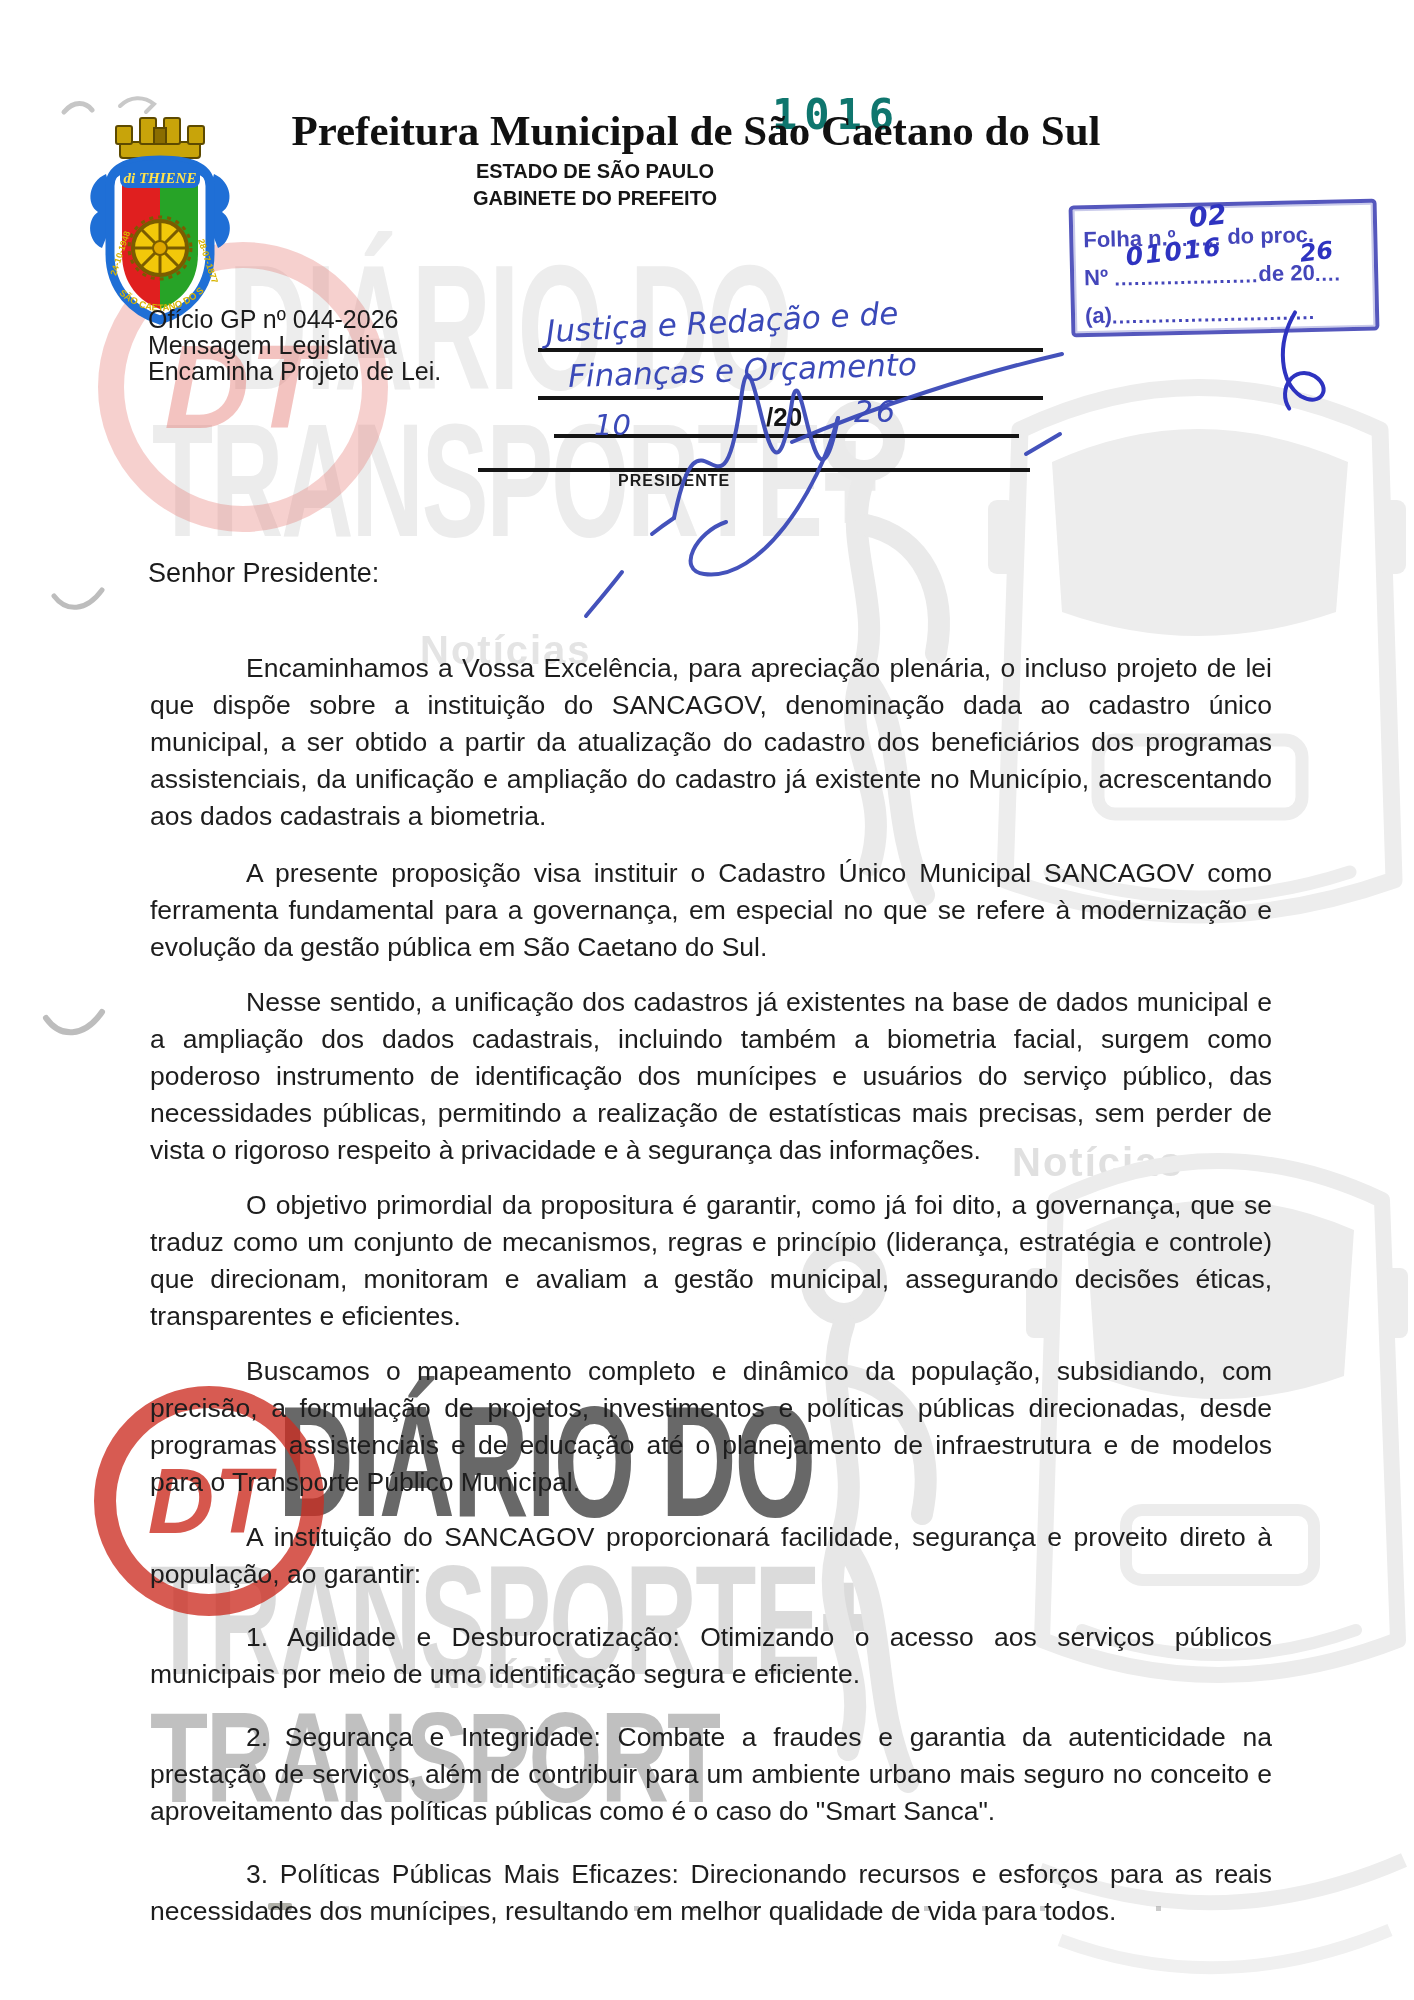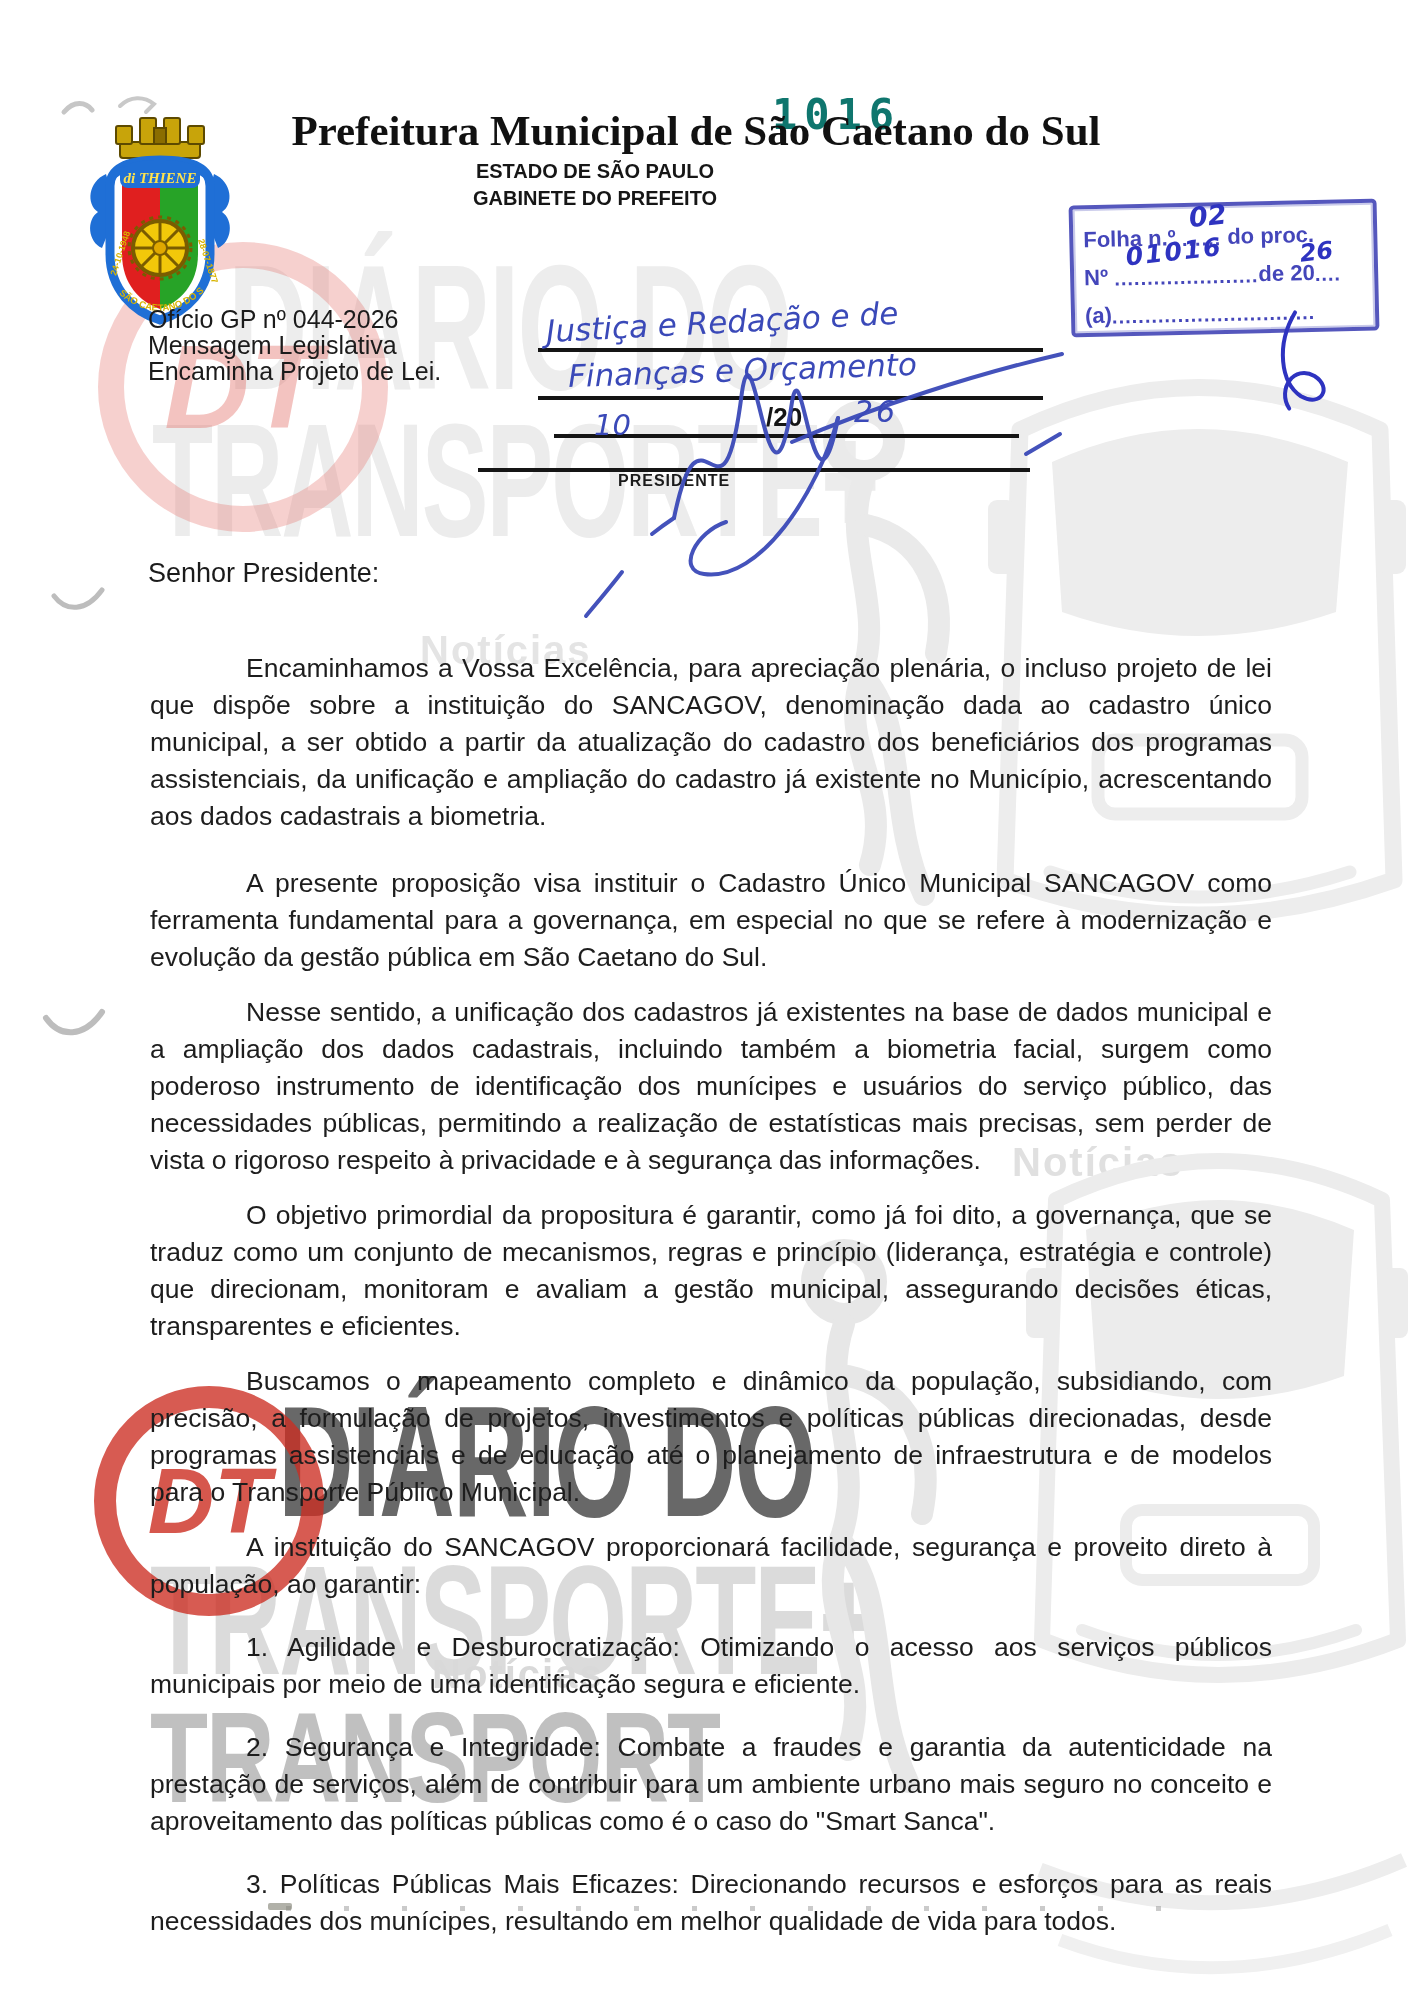--- a/index.html
+++ b/index.html
@@ -245,21 +245,21 @@
 
   <div class="ref-block">
     <div>Ofício GP nº 044-2026</div>
     <div>Mensagem Legislativa</div>
     <div>Encaminha Projeto de Lei.</div>
   </div>
   <div class="salutation">Senhor Presidente:</div>
 
   <div class="body-block">
     <p>Encaminhamos a Vossa Excelência, para apreciação plenária, o incluso projeto de lei que dispõe sobre a instituição do SANCAGOV, denominação dada ao cadastro único municipal, a ser obtido a partir da atualização do cadastro dos beneficiários dos programas assistenciais, da unificação e ampliação do cadastro já existente no Município, acrescentando aos dados cadastrais a biometria.</p>
-    <p style="margin-top:30px">A presente proposição visa instituir o Cadastro Único Municipal SANCAGOV como ferramenta fundamental para a governança, em especial no que se refere à modernização e evolução da gestão pública em São Caetano do Sul.</p>
+    <p style="margin-top:20px">A presente proposição visa instituir o Cadastro Único Municipal SANCAGOV como ferramenta fundamental para a governança, em especial no que se refere à modernização e evolução da gestão pública em São Caetano do Sul.</p>
     <p>Nesse sentido, a unificação dos cadastros já existentes na base de dados municipal e a ampliação dos dados cadastrais, incluindo também a biometria facial, surgem como poderoso instrumento de identificação dos munícipes e usuários do serviço público, das necessidades públicas, permitindo a realização de estatísticas mais precisas, sem perder de vista o rigoroso respeito à privacidade e à segurança das informações.</p>
     <p>O objetivo primordial da propositura é garantir, como já foi dito, a governança, que se traduz como um conjunto de mecanismos, regras e princípio (liderança, estratégia e controle) que direcionam, monitoram e avaliam a gestão municipal, assegurando decisões éticas, transparentes e eficientes.</p>
     <p>Buscamos o mapeamento completo e dinâmico da população, subsidiando, com precisão, a formulação de projetos, investimentos e políticas públicas direcionadas, desde programas assistenciais e de educação até o planejamento de infraestrutura e de modelos para o Transporte Público Municipal.</p>
     <p>A instituição do SANCAGOV proporcionará facilidade, segurança e proveito direto à população, ao garantir:</p>
     <p class="item">1. Agilidade e Desburocratização: Otimizando o acesso aos serviços públicos municipais por meio de uma identificação segura e eficiente.</p>
     <p class="item">2. Segurança e Integridade: Combate a fraudes e garantia da autenticidade na prestação de serviços, além de contribuir para um ambiente urbano mais seguro no conceito e aproveitamento das políticas públicas como é o caso do "Smart Sanca".</p>
     <p class="item">3. Políticas Públicas Mais Eficazes: Direcionando recursos e esforços para as reais necessidades dos munícipes, resultando em melhor qualidade de vida para todos.</p>
   </div>
 
 </div>

